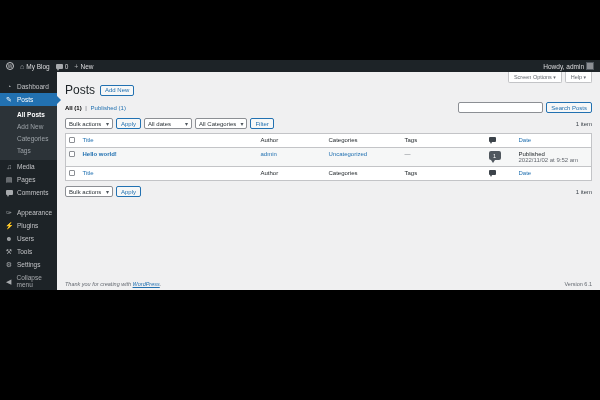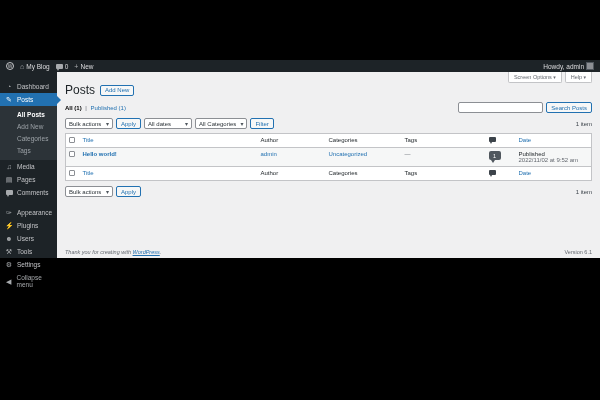--- a/index.html
+++ b/index.html
@@ -1,18 +1,18 @@
 <!DOCTYPE html>
 <html><head>
 <meta charset="utf-8">
 <style>
   * { margin:0; padding:0; box-sizing:border-box; }
   body { font-family:"Liberation Sans", sans-serif; }
   .stage { position:relative; width:600px; height:400px; background:#000; overflow:hidden; }
-  .screen { position:absolute; top:60px; left:0; width:600px; height:198px; background:#f0f0f1; }
+  .screen { position:absolute; top:60px; left:0; width:600px; height:230px; background:#f0f0f1; }
 
   
   .adminbar { position:absolute; top:0; left:0; right:0; height:12px; background:#1d2327;
     display:flex; align-items:center; justify-content:space-between; padding:0 6px;
     font-size:6.5px; color:#dcdcde; z-index:30; }
   .ab-left, .ab-right { display:flex; align-items:center; gap:6px; }
   .ab-item { display:flex; align-items:center; gap:2px; cursor:pointer; }
   .wp-logo { display:inline-block; width:8px; height:8px; border:1px solid #c3c4c7; border-radius:50%;
     color:#c3c4c7; font-size:5px; line-height:6px; text-align:center; }
   .glyph { color:#a7aaad; font-size:7px; line-height:1; }

